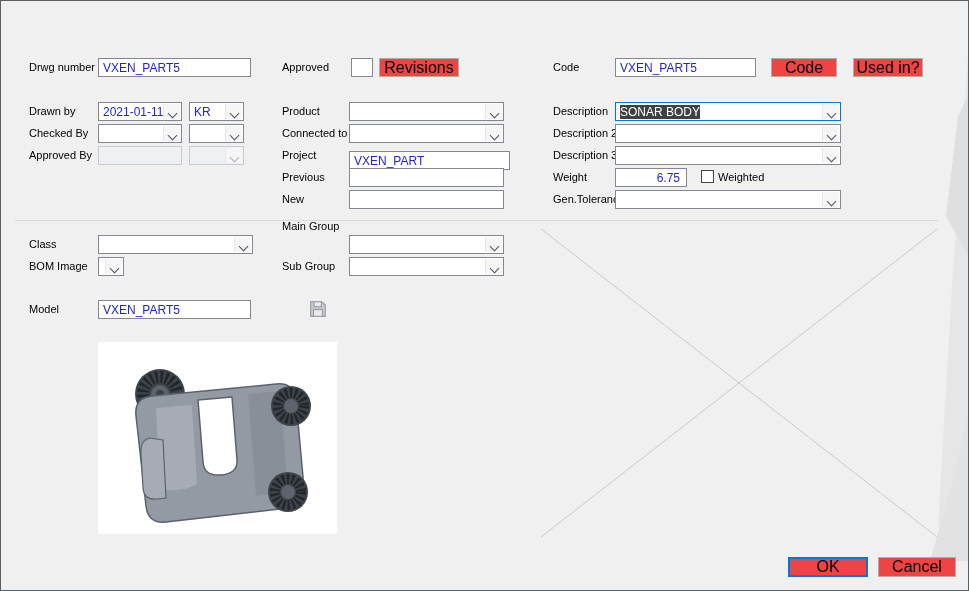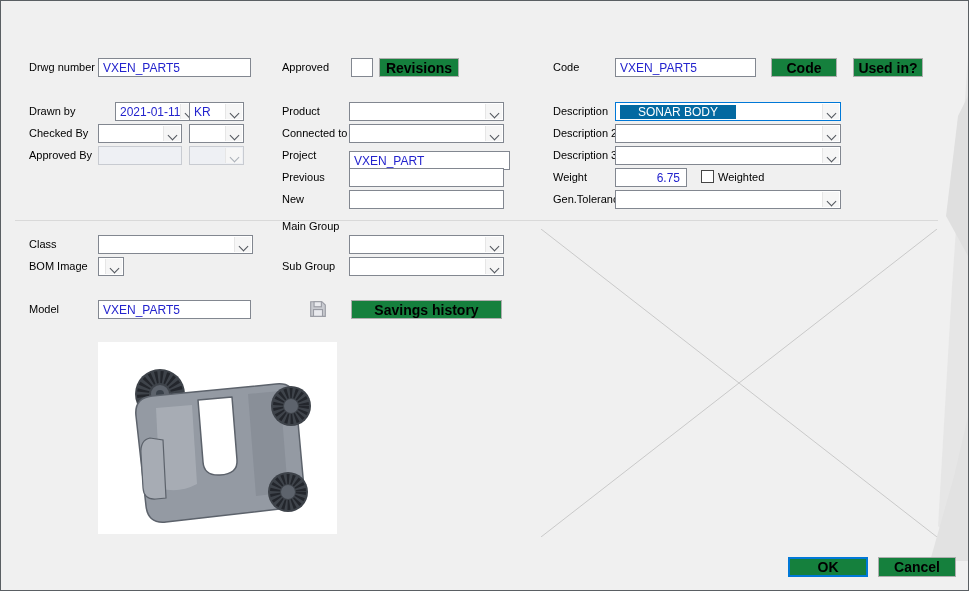--- a/index.html
+++ b/index.html
@@ -14,23 +14,23 @@
   .lbl{position:absolute;font-size:11px;color:#000;white-space:nowrap;}
   .field,.combo{position:absolute;height:19px;background:#fff;border:1px solid #828790;box-sizing:border-box;}
   .val{position:absolute;left:4px;top:2px;color:#2323cd;white-space:nowrap;font-size:12px;}
   .field.right .val{left:auto;right:6px;}
   .arrowbox{position:absolute;right:1px;top:1px;bottom:1px;width:16px;background:#f6f6f6;border-left:1px solid #e6e6e6;}
   .chev{position:absolute;right:4px;top:6px;width:6px;height:6px;border-right:1px solid #50555c;
         border-bottom:1px solid #50555c;transform:rotate(45deg);}
   .dis{background:#eef0f4 !important;border-color:#c8cbd1 !important;}
   .dis .chev{border-color:#aab0b8;}
   .combo.focus{border-color:#0078d7;}
-  .sel{background:#0369a1;color:#fff;padding:0 18px;}
-  .btn{position:absolute;height:19px;background:#15803d;border:1px solid #adadad;box-sizing:border-box;font-size:14px;
-       color:#000;display:flex;align-items:center;justify-content:center;cursor:pointer;font-weight:bold;}
+  .sel{background:#404040;color:#fff;padding:0 0;}
+  .btn{position:absolute;height:19px;background:#ef4444;border:1px solid #adadad;box-sizing:border-box;font-size:16px;
+       color:#000;display:flex;align-items:center;justify-content:center;cursor:pointer;}
   .btn.tall{height:20px;}
   .btn.default{border:2px solid #0078d7;text-align:right;}
   .sep{position:absolute;height:1px;background:#d9d9d9;}
   .checkbox{position:absolute;width:13px;height:13px;background:#fff;border:1px solid #454545;box-sizing:border-box;}
   .abs{position:absolute;}
   svg{display:block;}
   .watermark{position:absolute;pointer-events:none;opacity:.5;}
 </style>
 </head>
 <body>
@@ -54,21 +54,21 @@
   </div>
   <div class="btn" style="left:378px;top:57px;width:80px">Revisions</div>
   <div class="lbl" style="left:552px;top:60px">Code</div>
   <div class="field" style="left:614px;top:57px;width:141px">
     <span class="val">VXEN_PART5</span>
   </div>
   <div class="btn" style="left:770px;top:57px;width:66px">Code</div>
   <div class="btn" style="left:852px;top:57px;width:70px">Used in?</div>
 
   <div class="lbl" style="left:28px;top:104px">Drawn by</div>
-  <div class="combo" style="left:114px;top:101px;width:84px">
+  <div class="combo" style="left:97px;top:101px;width:84px">
     <span class="val">2021-01-11</span>
     <span class="arrowbox">
         <span class="chev"></span>
       </span>
   </div>
   <div class="combo" style="left:188px;top:101px;width:55px">
     <span class="val">KR</span>
     <span class="arrowbox">
         <span class="chev"></span>
       </span>
@@ -193,21 +193,20 @@
 
   <div class="lbl" style="left:28px;top:302px">Model</div>
   <div class="field" style="left:97px;top:299px;width:153px">
     <span class="val">VXEN_PART5</span>
   </div>
   <svg class="abs" style="left:308px;top:299px" width="18" height="18" viewBox="0 0 16 16">
     <path d="M1.5 1.5 h10 l3 3 v10 h-13 z" fill="#c9cbd1" stroke="#9a9ca4"></path>
     <rect x="4" y="8.5" width="8" height="6" fill="#e9eaee" stroke="#9a9ca4"></rect>
     <rect x="4.5" y="1.5" width="6.5" height="4.5" fill="#e9eaee" stroke="#9a9ca4"></rect>
   </svg>
-  <div class="btn" style="left:350px;top:299px;width:151px">Savings history</div>
 
   <svg class="abs" style="left:97px;top:341px" width="239" height="192">
     <rect width="239" height="192" fill="#ffffff"></rect>
 
     <g>
       <circle cx="62" cy="52" r="25" fill="#3e434a"></circle>
       <circle cx="62" cy="52" r="17" fill="none" stroke="#23262c" stroke-width="12" stroke-dasharray="2.5 2.5"></circle>
       <circle cx="62" cy="52" r="9" fill="#5d636c"></circle>
       <circle cx="62" cy="52" r="4" fill="#394049"></circle>
     </g>

